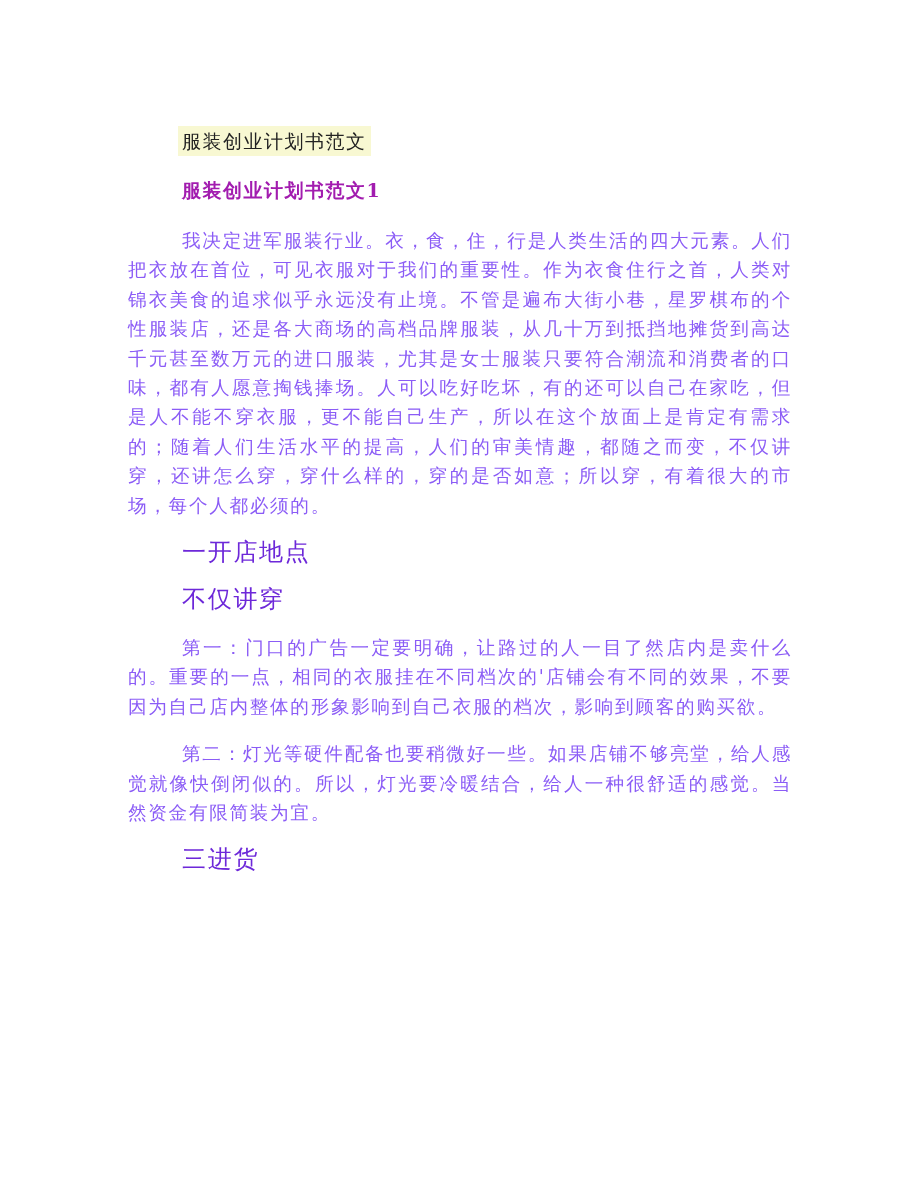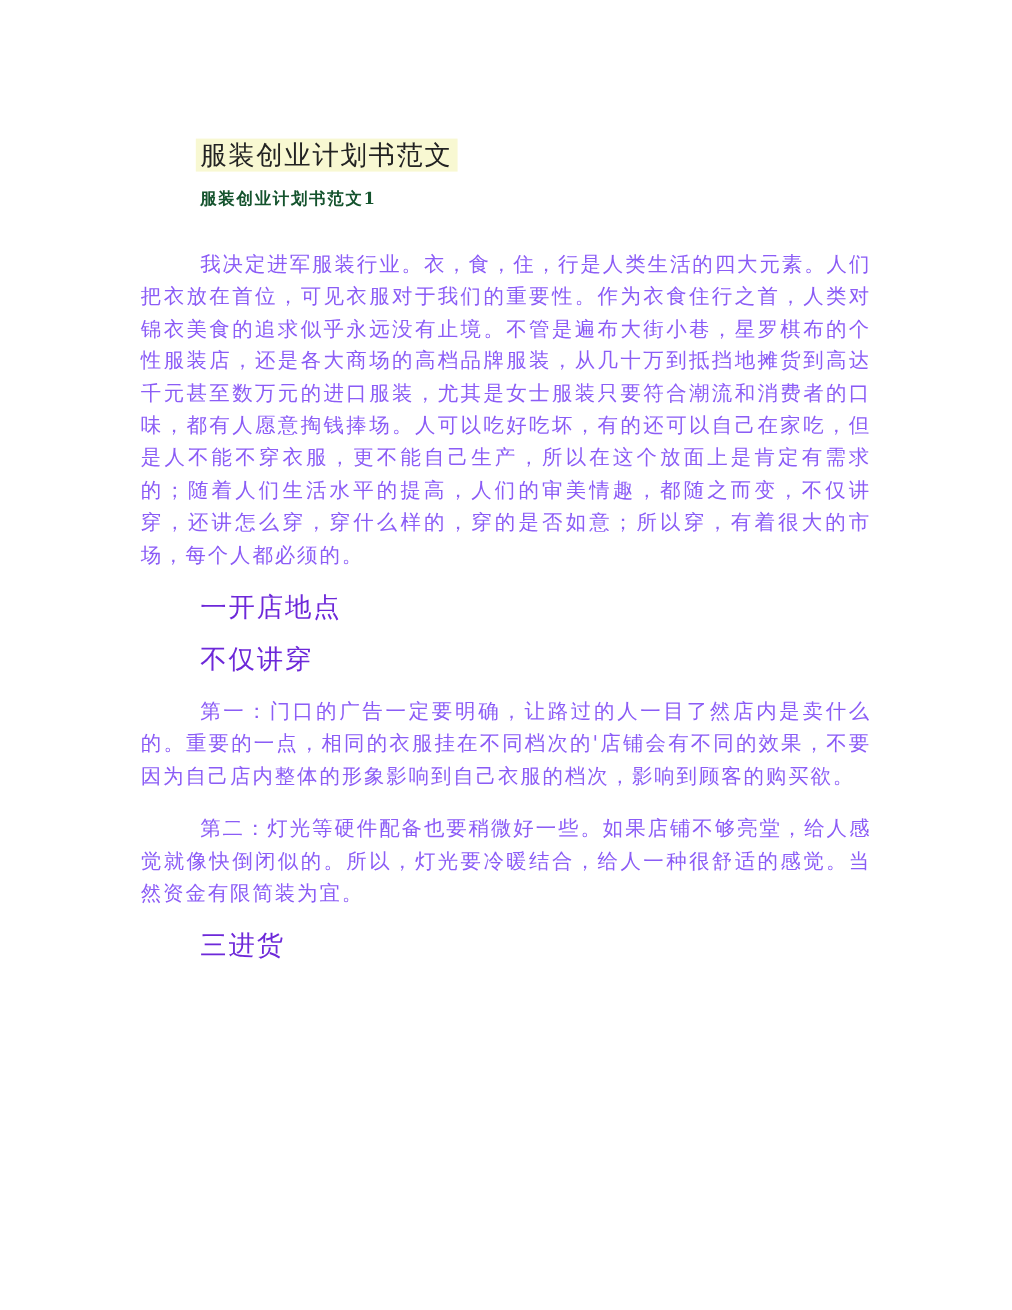--- a/index.html
+++ b/index.html
@@ -22,33 +22,33 @@
       background: #ffffff;
     }
     .doc-title {
       position: absolute;
       left: 178px;
       top: 126px;
       height: 30px;
       line-height: 30px;
       padding: 0 4px;
       background: #f8f8d2;
-      font-size: 24px;
+      font-size: 19px;
       letter-spacing: 1.5px;
       color: #222;
     }
     .section-title {
       position: absolute;
       left: 182px;
-      top: 165px;
-      font-size: 15px;
+      top: 175px;
+      font-size: 19px;
       font-weight: bold;
       letter-spacing: 1.5px;
       line-height: 30px;
-      color: #14532d;
+      color: #a21caf;
     }
     .body {
       position: absolute;
       left: 128px;
       top: 226px;
       width: 664px;
     }
     .para {
       font-size: 18.6px;
       line-height: 29.4px;

